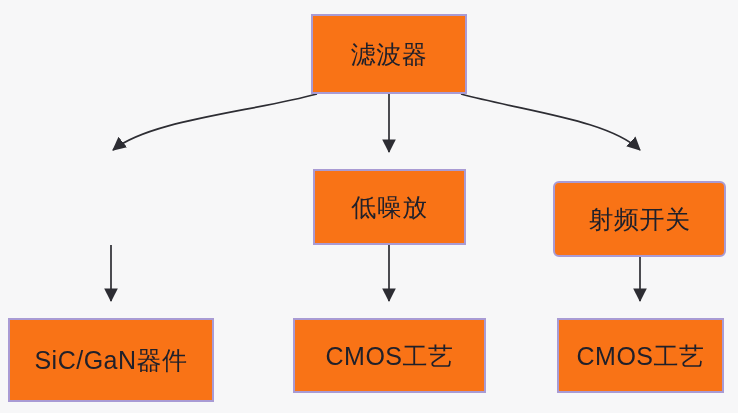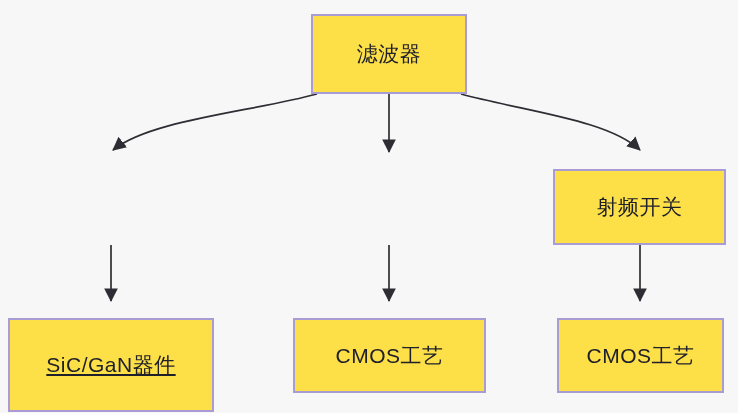--- a/index.html
+++ b/index.html
@@ -23,46 +23,46 @@
     position: absolute;
     left: 0;
     top: 0;
     width: 738px;
     height: 413px;
     pointer-events: none;
   }
   .node {
     position: absolute;
     box-sizing: border-box;
-    background: #fde047;
+    background: #f97316;
     border: 2px solid #a99bd4;
     display: flex;
     align-items: center;
     justify-content: center;
     text-align: center;
     color: #20202a;
-    font-size: 21px;
+    font-size: 25px;
     line-height: 1.2;
     letter-spacing: 0.5px;
     white-space: nowrap;
   }
   .node-label {
     display: block;
   }
 
   
   #node-filter     { left: 311px; top: 14px;  width: 156px; height: 80px; }
 
   
   #node-pa         { left: 8px;   top: 169px; width: 206px; height: 76px; }
   #node-lna        { left: 313px; top: 169px; width: 153px; height: 76px; }
-  #node-rfswitch   { left: 553px; top: 169px; width: 173px; height: 76px; }
+  #node-rfswitch   { left: 553px; top: 181px; width: 173px; height: 76px; border-radius: 6px; }
 
   
-  #node-sicgan     { left: 8px;   top: 318px; width: 206px; height: 94px; text-decoration: underline; }
+  #node-sicgan     { left: 8px;   top: 318px; width: 206px; height: 84px; }
   #node-cmos       { left: 293px; top: 318px; width: 193px; height: 75px; }
   #node-soi        { left: 557px; top: 318px; width: 167px; height: 75px; }
 </style>
 </head>
 <body>
 
 <div id="diagram-root">
 
   <svg id="edge-layer" viewBox="0 0 738 413" width="738" height="413" xmlns="http://www.w3.org/2000/svg">
     <defs>
@@ -82,20 +82,23 @@
     <path d="M 389,245 L 389,301" fill="none" stroke="#2d2d33" stroke-width="1.7" marker-end="url(#arrowhead)"></path>
 
     <path d="M 640,245 L 640,301" fill="none" stroke="#2d2d33" stroke-width="1.7" marker-end="url(#arrowhead)"></path>
   </svg>
 
   <div class="node" id="node-filter">
     <span class="node-label">滤波器</span>
   </div>
 
 
+  <div class="node" id="node-lna">
+    <span class="node-label">低噪放</span>
+  </div>
 
   <div class="node" id="node-rfswitch">
     <span class="node-label">射频开关</span>
   </div>
 
   <div class="node" id="node-sicgan">
     <span class="node-label">SiC/GaN器件</span>
   </div>
 
   <div class="node" id="node-cmos">

